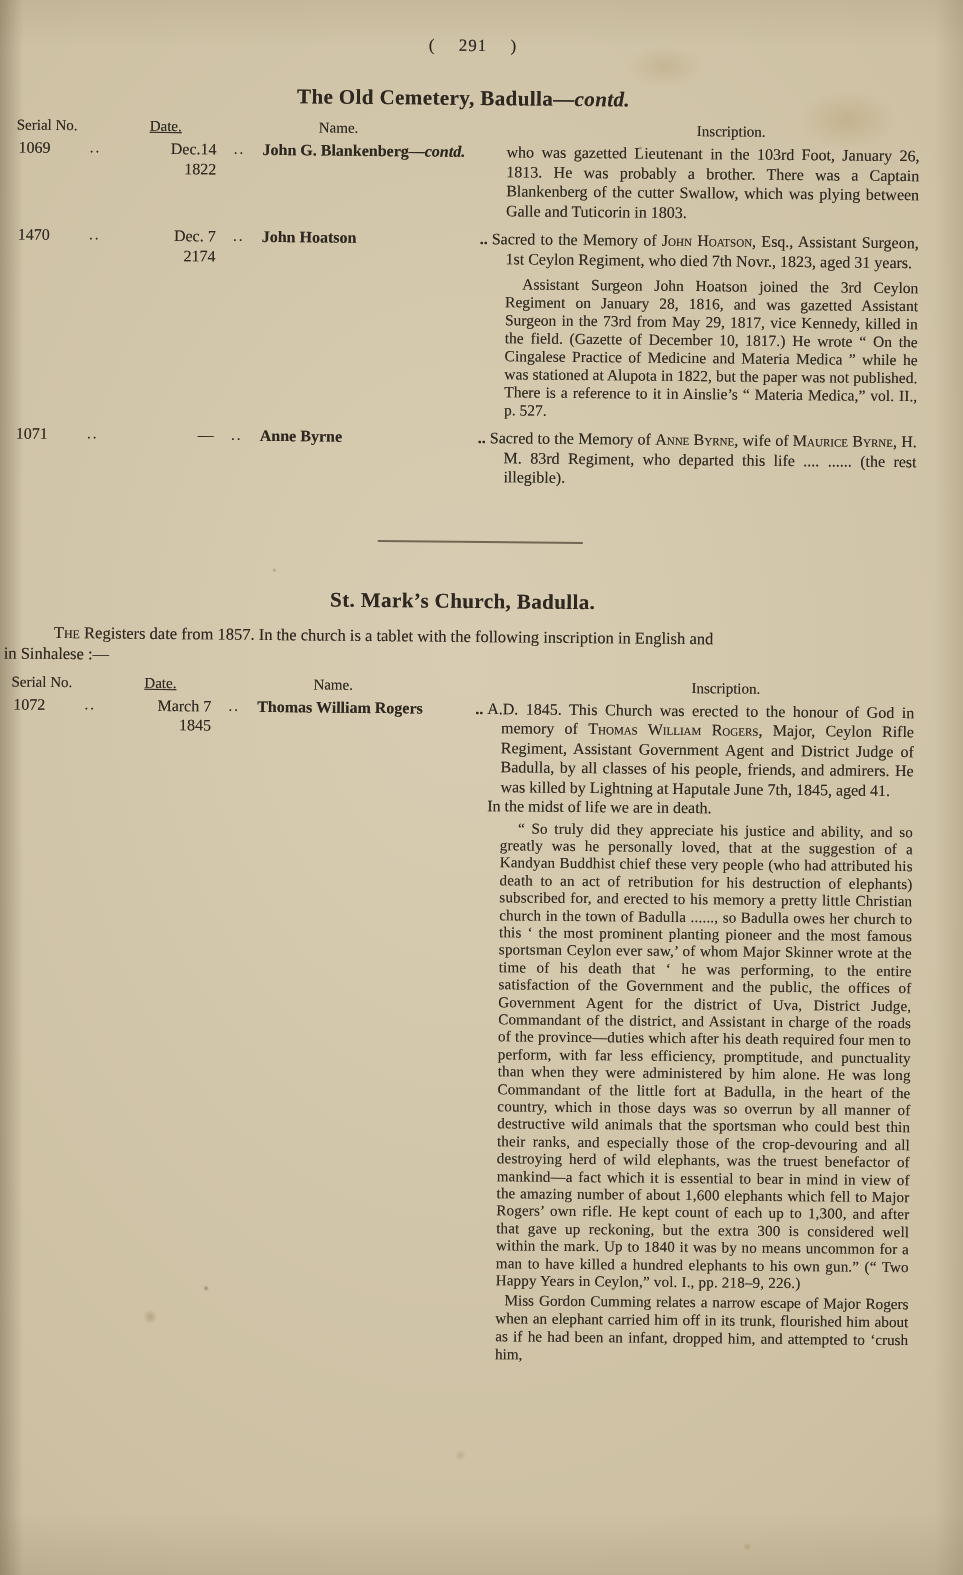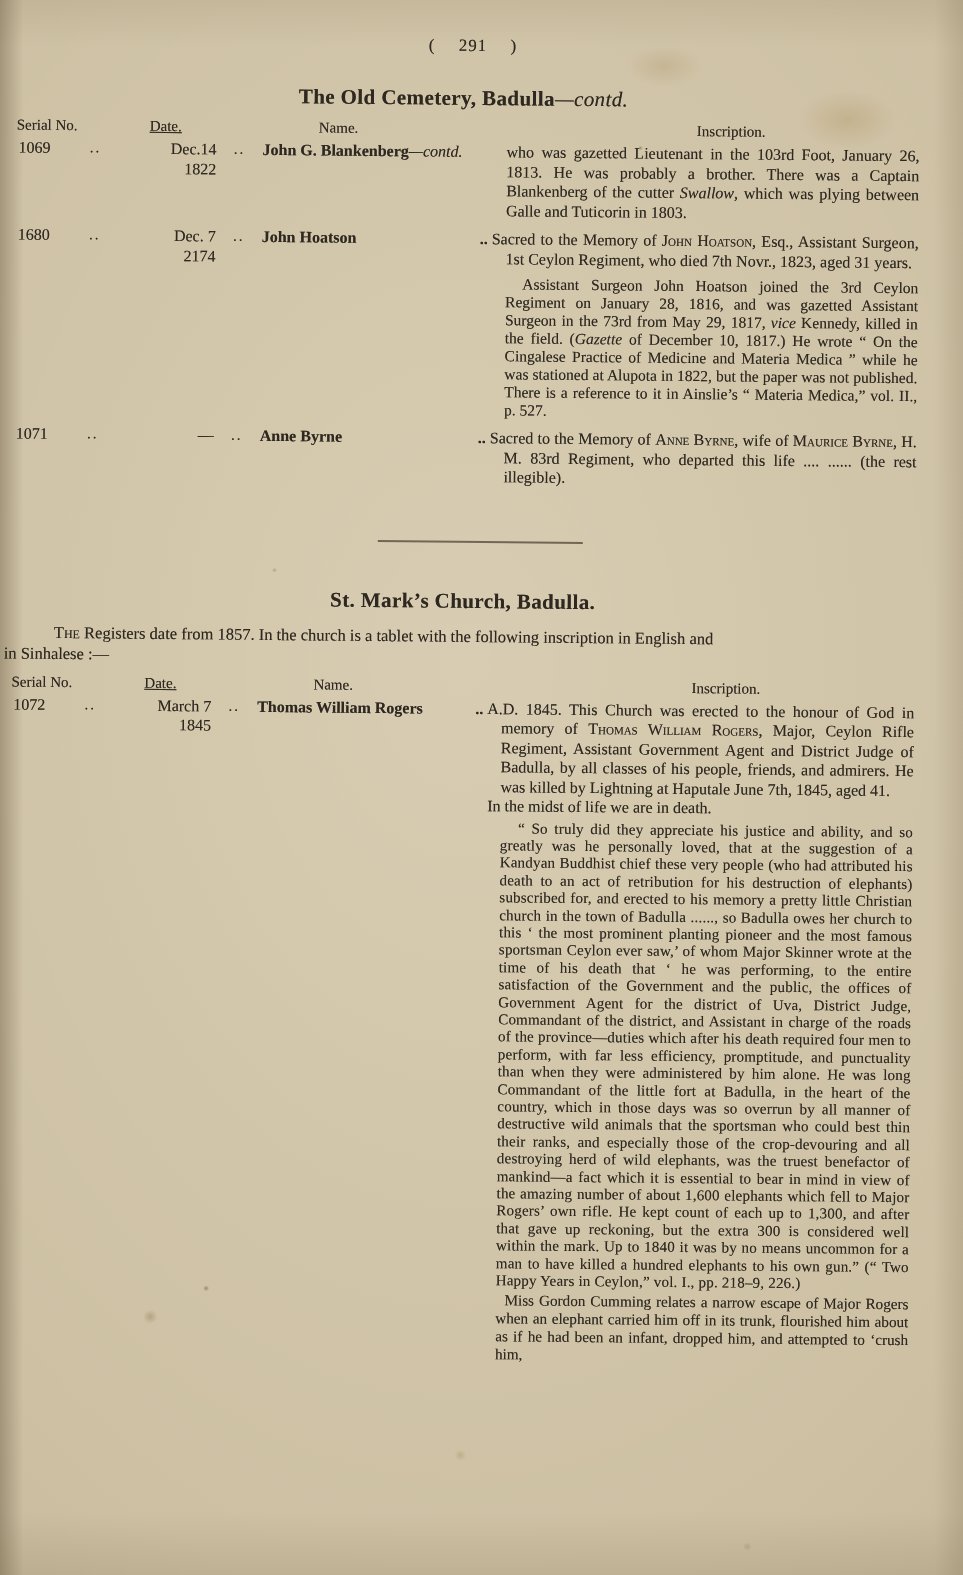--- a/index.html
+++ b/index.html
@@ -26,21 +26,21 @@
       radial-gradient(ellipse 130% 110% at 48% 42%, rgba(255,250,233,.22), transparent 55%, rgba(96,80,52,.20) 100%),
       #cdc0a3;
   }
   .content{transform:rotate(.55deg);transform-origin:28% 0;padding-top:34px;}
 
   .page-number{text-align:center;font-size:17px;word-spacing:18px;letter-spacing:1px;margin-left:-16px;}
 
   .sec-title{text-align:center;font-size:21px;font-weight:bold;letter-spacing:.4px;}
   .t1{margin-top:30px;margin-left:-34px;}
   .t2{margin-top:46px;margin-left:-26px;}
-  .t-italic{font-style:italic;font-weight:normal;}
+  .t-italic{font-style:italic;font-weight:bold;}
 
   .intro{margin:12px 36px 0 10px;font-size:16.5px;line-height:21px;text-indent:50px;text-align:justify;}
 
   .thead,.trow{display:grid;grid-template-columns:62px 38px 102px 46px 244px 1fr;padding:0 42px 0 16px;}
   .thead{margin-top:10px;margin-bottom:4px;font-size:15px;}
   .h-serial{grid-column:1/3;padding-left:2px;}
   .h-date{grid-column:3;text-align:center;text-decoration:underline;}
   .h-name{grid-column:5;padding-left:56px;}
   .h-insc{grid-column:6;text-align:center;padding-left:36px;}
 
@@ -53,21 +53,21 @@
 
   .p-insc{text-indent:0;}
   .p-hang{text-indent:-14px;}
   .note{font-size:15.5px;line-height:18px;text-indent:17px;margin-top:7px;text-align:justify;}
   .motto{margin-top:1px;text-indent:-13px;}
   .quote{font-size:15px;line-height:17.4px;letter-spacing:.2px;text-indent:18px;margin-top:4px;text-align:justify;}
   .footnote{font-size:15.2px;line-height:18px;text-indent:9px;margin-top:2px;text-align:justify;}
 
   .divider{width:205px;margin:54px auto 0 auto;transform:translateX(4px);border:0;border-top:2px solid rgba(74,64,48,.72);}
 
-  .seg-i{font-style:italic;}
+  .seg-i{}
   .seg-sc{font-variant:small-caps;}
 </style>
 </head>
 <body>
 
 <div class="page">
   <div class="content">
 
     <div class="page-number">( 291 )</div>
 
@@ -93,21 +93,21 @@
       <div class="c-name">
         <span><span>John G. Blankenberg</span><span class="t-italic">—contd.</span></span>
         <span></span>
       </div>
       <div class="c-insc">
         <p class="p-insc" style="margin:0"><span>who was gazetted Lieutenant in the 103rd Foot, January 26, 1813.  He was probably a brother. There was a Captain Blankenberg of the cutter </span><span class="seg-i">Swallow</span><span>, which was plying between Galle and Tuticorin in 1803.</span></p>
       </div>
     </div>
 
     <div class="trow">
-      <div class="c-serial">1680</div>
+      <div class="c-serial">1470</div>
       <div class="c-sep">..</div>
       <div class="c-date">
         <div>Dec. 7</div>
         <div>2174</div>
       </div>
       <div class="c-sep">..</div>
       <div class="c-name">
         <span><span>John Hoatson</span></span>
         <span>..</span>
       </div>

